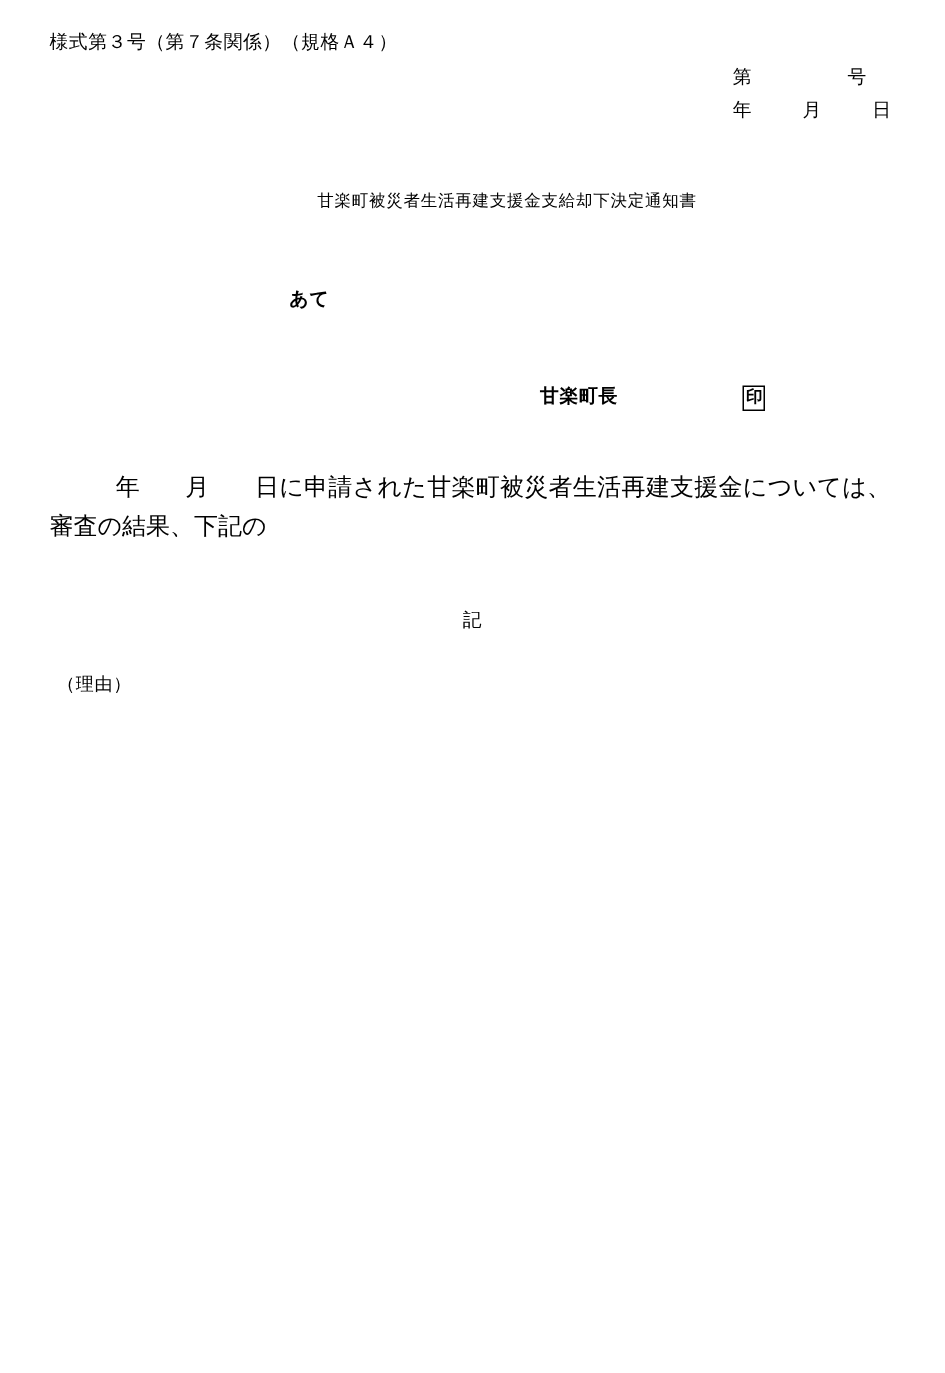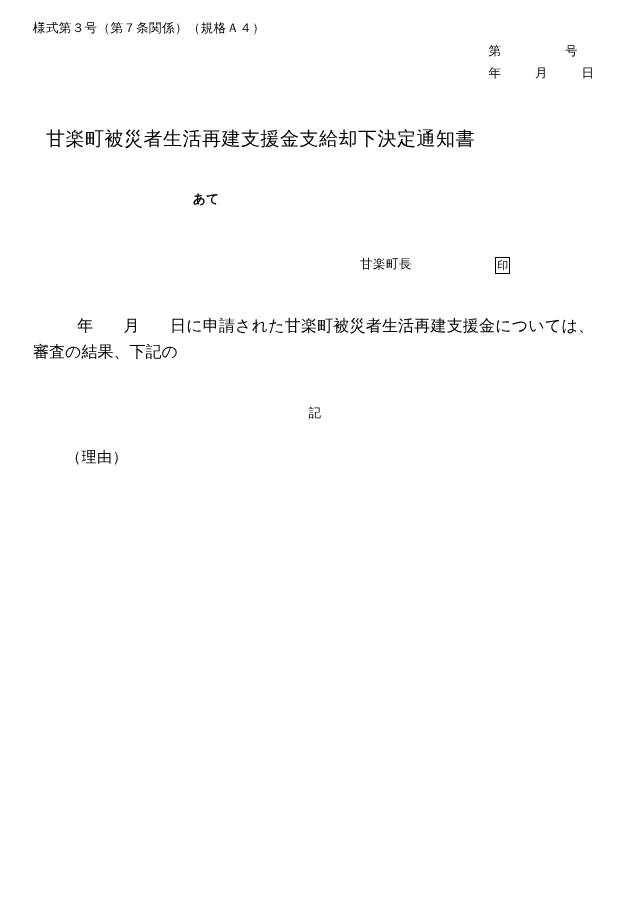--- a/index.html
+++ b/index.html
@@ -51,22 +51,22 @@
   .meta-row-1 .sp { display: inline-block; width: 64px; }
   .meta-row-2 .sp1 { display: inline-block; width: 34px; }
   .meta-row-2 .sp2 { display: inline-block; width: 34px; }
 
   
   .title {
     position: absolute;
     left: 0;
     right: 0;
     top: 126px;
-    text-align: left;
-    font-size: 19px;
+    text-align: center;
+    font-size: 11px;
     letter-spacing: 0.5px;
     padding-left: 46px;
   }
 
   
   .addressee {
     position: absolute;
     left: 193px;
     top: 191px;
     font-size: 12.5px;
@@ -75,20 +75,21 @@
   }
 
   
   .issuer {
     position: absolute;
     left: 360px;
     top: 256px;
     font-size: 12.5px;
     letter-spacing: 0.5px;
     white-space: nowrap;
+    font-weight: bold;
   }
   .issuer .gap {
     display: inline-block;
     width: 76px;
   }
   .seal {
     display: inline-block;
     border: 1px solid #000;
     font-size: 11px;
     line-height: 13px;
@@ -121,23 +122,22 @@
     text-align: center;
     font-size: 12.5px;
     letter-spacing: 0.5px;
   }
 
   
   .reason {
     position: absolute;
     left: 38px;
     top: 448px;
-    font-size: 15px;
+    font-size: 12px;
     letter-spacing: 0.5px;
-    margin-left: 28px;
   }
 </style>
 </head>
 <body>
 
 <div class="page">
 
   <div class="form-no">様式第３号（第７条関係）（規格Ａ４）</div>
 
   <div class="doc-meta">

